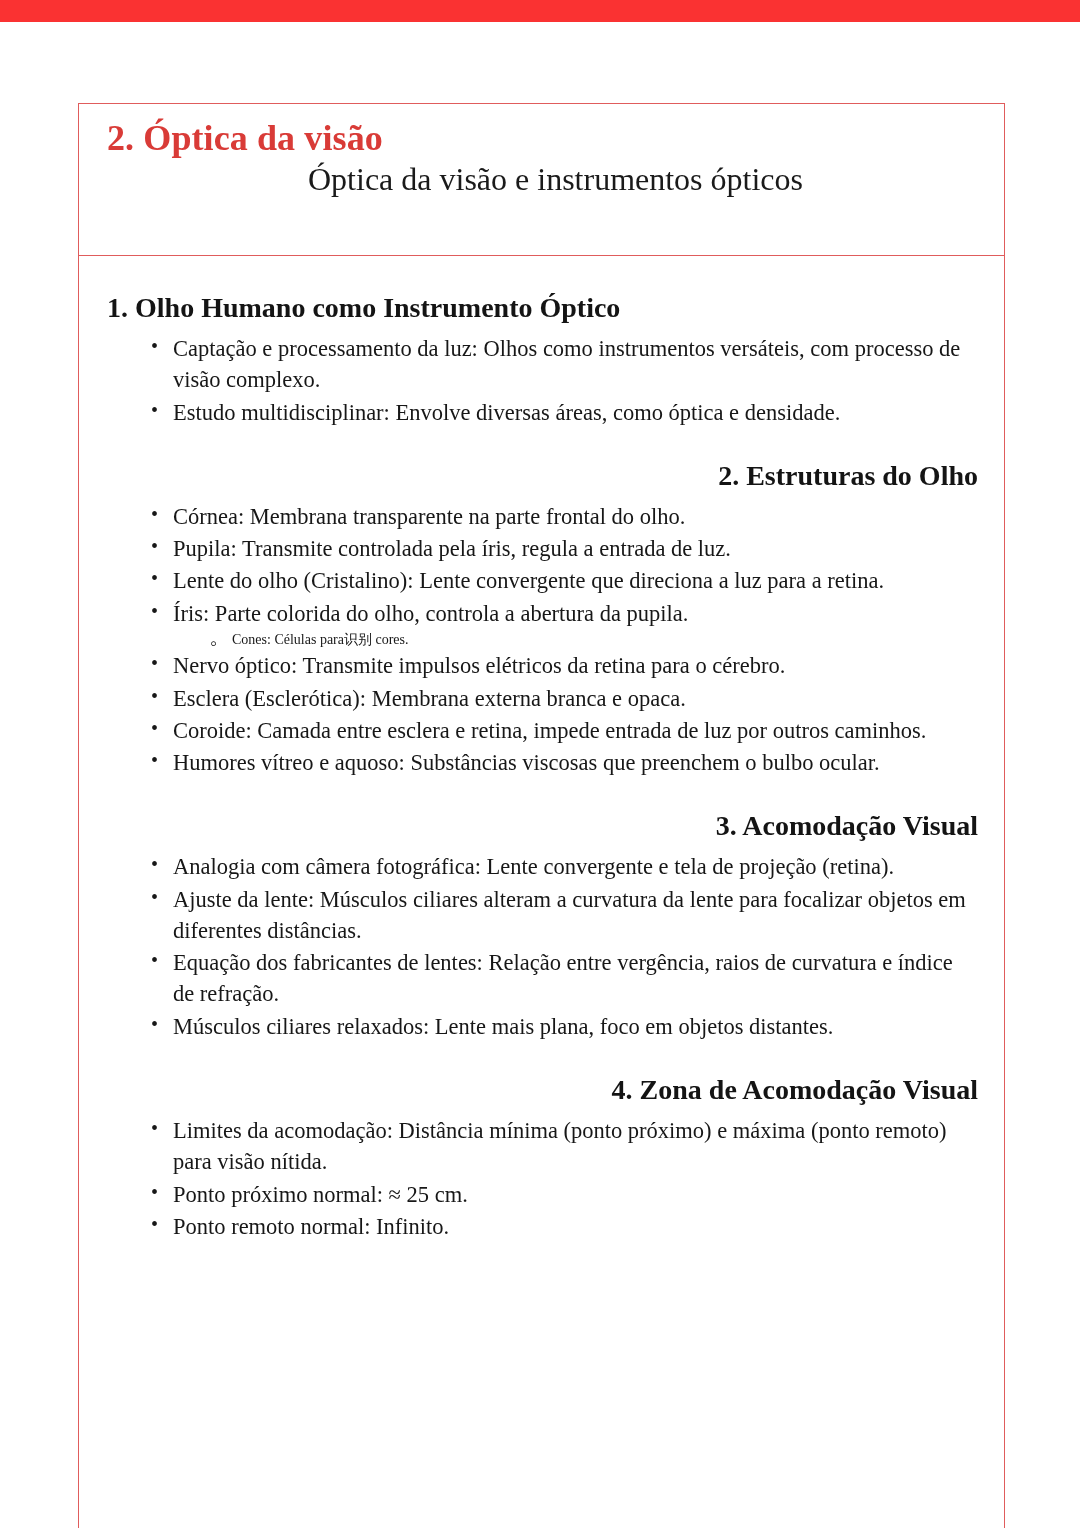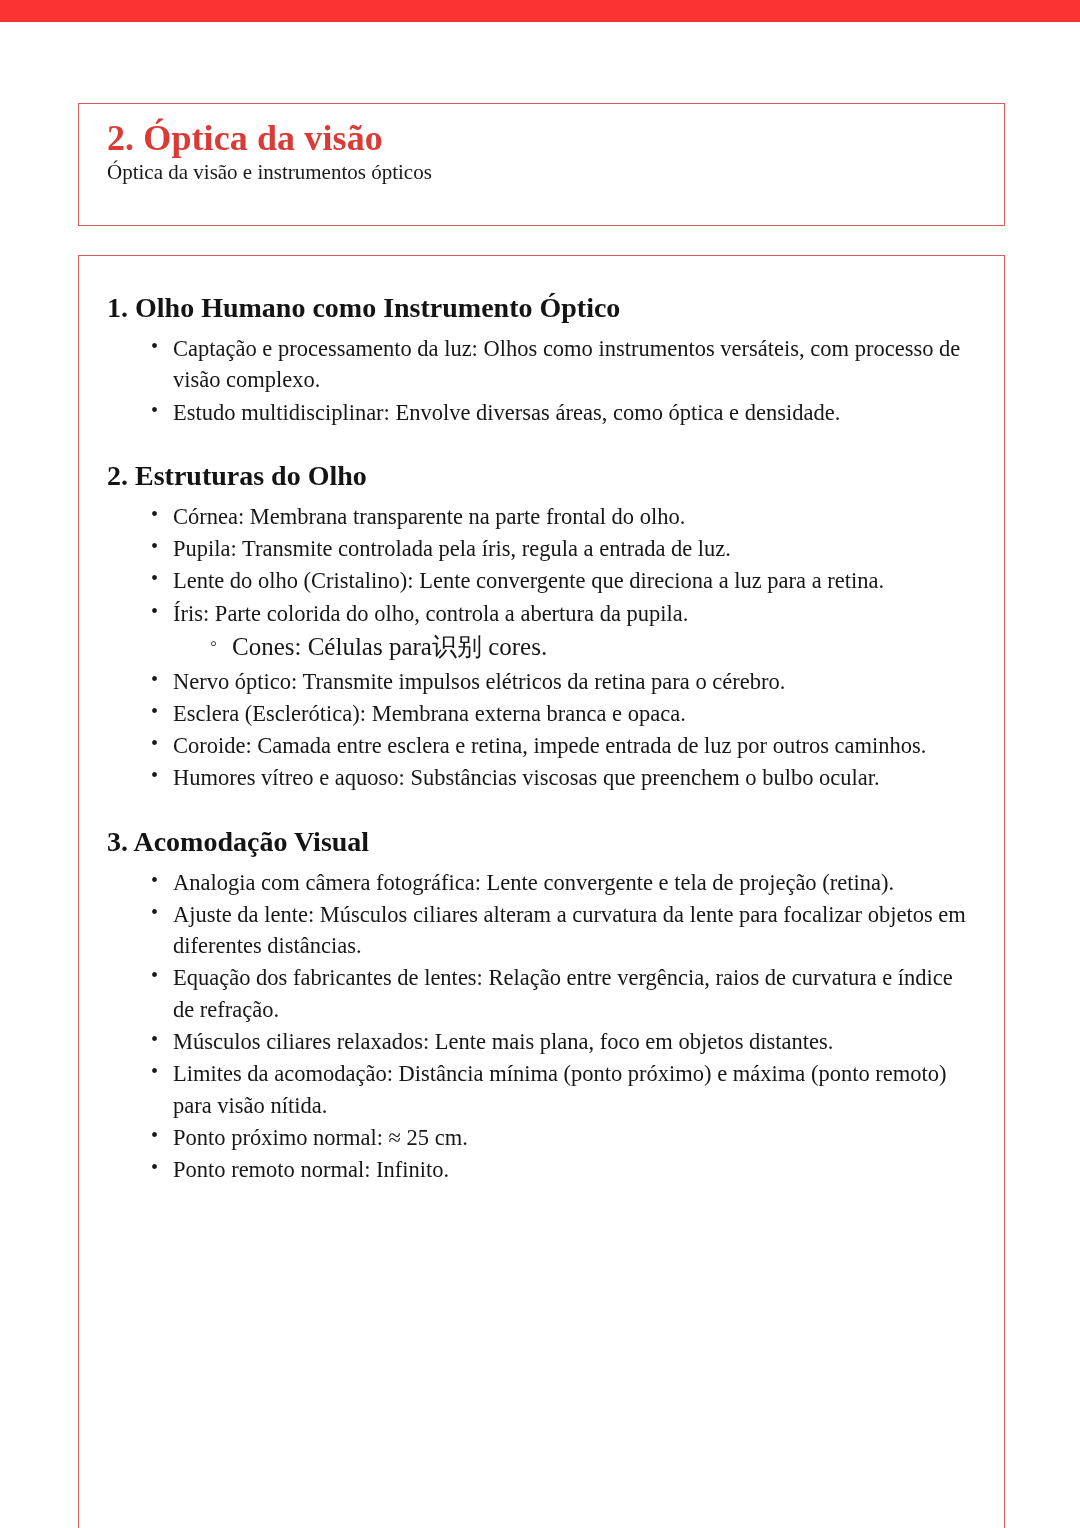--- a/index.html
+++ b/index.html
@@ -27,44 +27,45 @@
     height: 22px;
     background: #fa3232;
   }
 
   
   .header-box {
     position: absolute;
     left: 78px;
     top: 103px;
     width: 927px;
-    height: 123px;
+    height: 153px;
     box-sizing: border-box;
     border: 1.6px solid #e05c5c;
     background: #ffffff;
   }
   .header-inner {
     padding: 14px 0 0 28px;
   }
   .doc-title {
     color: #d93b37;
     font-size: 36px;
     font-weight: bold;
     line-height: 1.12;
     letter-spacing: 0.1px;
     margin: 0 0 2px 0;
     white-space: nowrap;
   }
   .doc-subtitle {
     color: #1a1a1a;
-    font-size: 21px;
+    font-size: 32px;
     font-weight: normal;
     line-height: 1.2;
     margin: 0;
     white-space: nowrap;
+    text-align: center;
   }
 
   
   .body-box {
     position: absolute;
     left: 78px;
     top: 255px;
     width: 927px;
     height: 1330px; 
     box-sizing: border-box;
@@ -78,20 +79,21 @@
   
   .section-heading {
     font-size: 28px;
     font-weight: bold;
     color: #141414;
     margin: 0 0 8px 0;
     line-height: 1.25;
   }
   .section:not(:first-child) .section-heading {
     margin-top: 30px;
+    text-align: right;
   }
 
   
   ul.level1 {
     list-style: none;
     margin: 0;
     padding: 0 0 0 44px;
   }
   ul.level1 > li {
     position: relative;
@@ -110,21 +112,21 @@
     line-height: 1.39;
     color: #171717;
   }
   ul.level2 {
     list-style: none;
     margin: 0;
     padding: 0 0 0 37px;
   }
   ul.level2 > li {
     position: relative;
-    font-size: 25px;
+    font-size: 14px;
     line-height: 1.39;
     color: #171717;
     padding-left: 22px;
     margin: 0;
   }
   ul.level2 > li::before {
     content: "\25E6";
     position: absolute;
     left: 0;
     top: 0;
@@ -174,20 +176,21 @@
       <div class="section">
         <div class="section-heading">3. Acomodação Visual</div>
         <ul class="level1">
           <li><span class="li-text">Analogia com câmera fotográfica: Lente convergente e tela de projeção (retina).</span></li>
           <li><span class="li-text">Ajuste da lente: Músculos ciliares alteram a curvatura da lente para focalizar objetos em diferentes distâncias.</span></li>
           <li><span class="li-text">Equação dos fabricantes de lentes: Relação entre vergência, raios de curvatura e índice de refração.</span></li>
           <li><span class="li-text">Músculos ciliares relaxados: Lente mais plana, foco em objetos distantes.</span></li>
         </ul>
       </div>
       <div class="section">
+        <div class="section-heading">4. Zona de Acomodação Visual</div>
         <ul class="level1">
           <li><span class="li-text">Limites da acomodação: Distância mínima (ponto próximo) e máxima (ponto remoto) para visão nítida.</span></li>
           <li><span class="li-text">Ponto próximo normal: ≈ 25 cm.</span></li>
           <li><span class="li-text">Ponto remoto normal: Infinito.</span></li>
         </ul>
       </div>
     </div>
 </div>
 
 </body></html>

